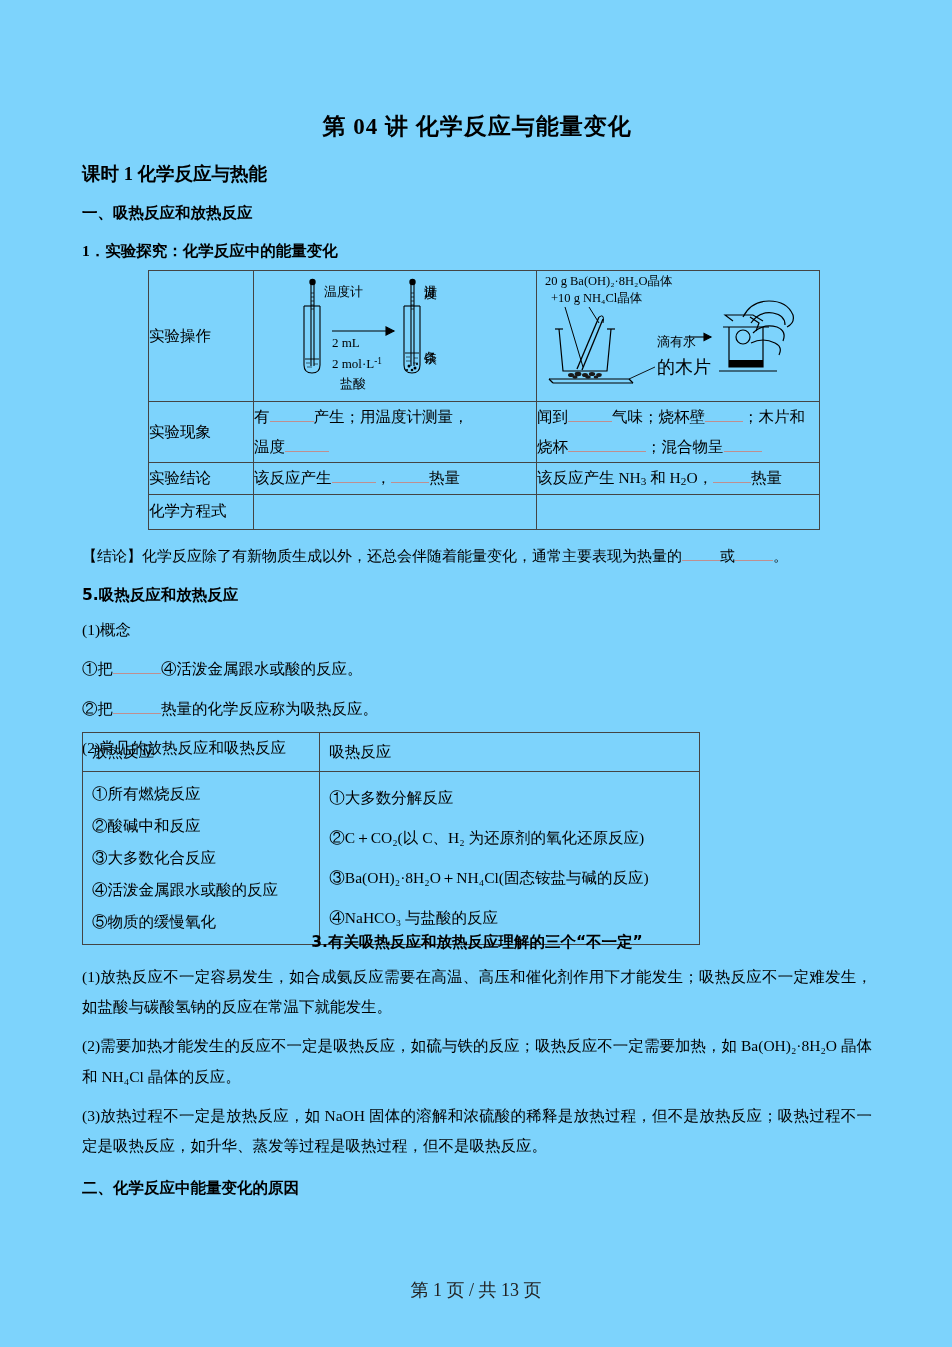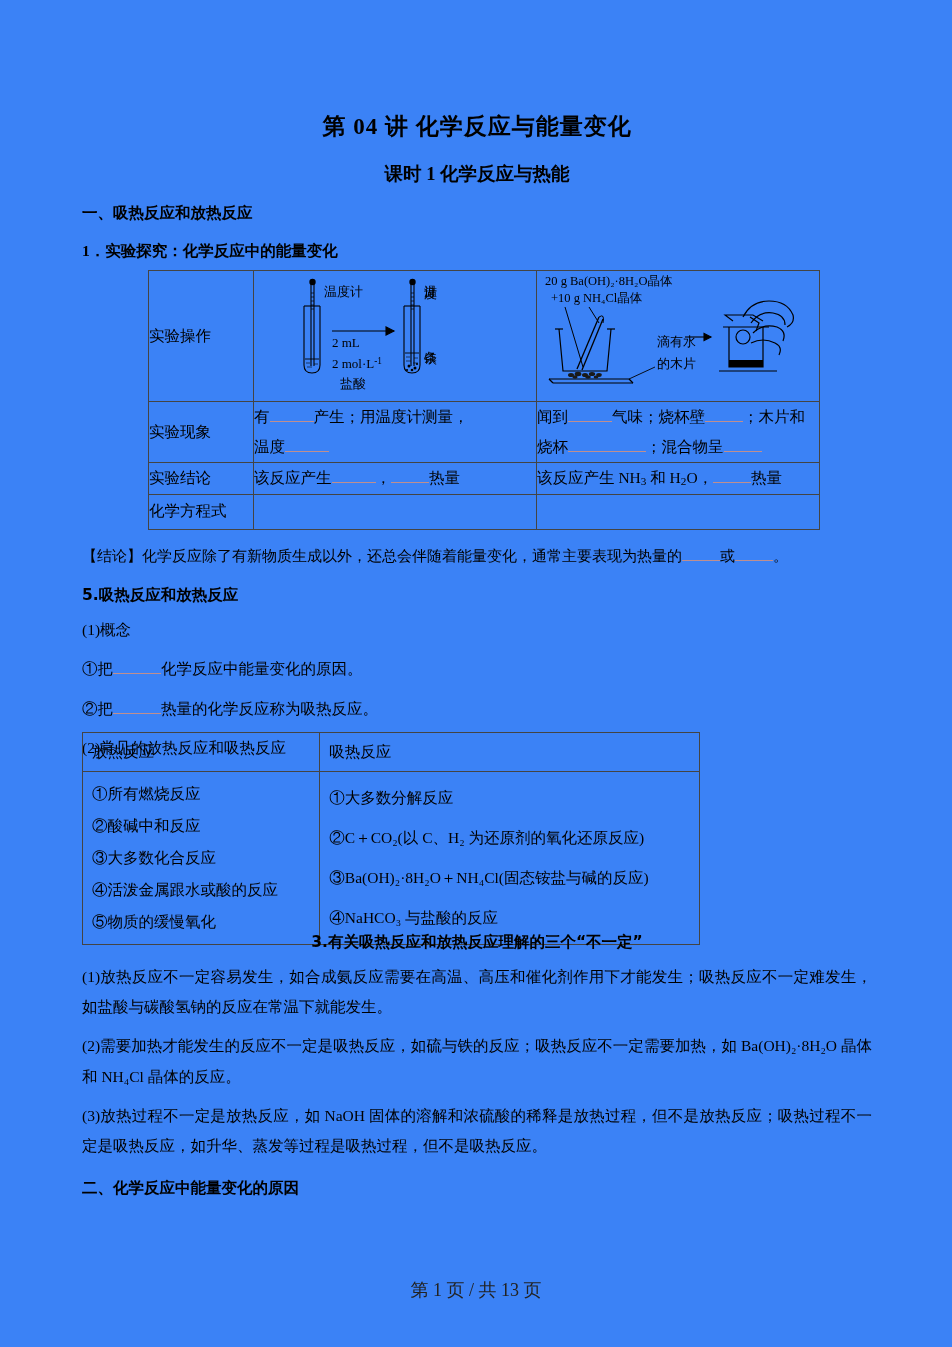--- a/index.html
+++ b/index.html
@@ -4,21 +4,21 @@
 <style>
   html, body {
     margin: 0;
     padding: 0;
     background: #ffffff;
   }
   .page {
     position: relative;
     width: 952px;
     height: 1347px;
-    background: #3b82f6;
+    background: #7dd3fc;
     font-family: "Liberation Serif", "DejaVu Serif", serif;
     color: #000000;
     box-sizing: border-box;
     padding: 0;
     overflow: hidden;
   }
   .content {
     position: absolute;
     left: 82px;
     top: 0;
@@ -26,21 +26,20 @@
   }
   .title-main {
     text-align: center;
     font-size: 23px;
     font-weight: bold;
     letter-spacing: 1px;
     margin-top: 112px;
     line-height: 1.3;
   }
   .title-sub {
-    text-align: center;
     font-size: 18.5px;
     font-weight: bold;
     margin-top: 20px;
     line-height: 1.3;
   }
   .sec-head {
     font-size: 15.5px;
     font-weight: bold;
     font-family: "DejaVu Sans", "Liberation Sans", sans-serif;
     margin-top: 17px;
@@ -298,21 +297,21 @@
             <g stroke="#000" stroke-width="1.2" fill="none">
               <path d="M206 46 Q214 30 232 30 Q250 30 256 44 Q258 52 250 56"></path>
               <path d="M214 52 Q222 40 236 42 Q248 44 248 54"></path>
               <path d="M216 62 Q226 52 240 56 Q250 60 246 70"></path>
               <path d="M214 72 Q226 66 238 72 Q246 76 242 84"></path>
               <circle cx="206" cy="66" r="7"></circle>
               <path d="M213 46 L222 52 L219 60"></path>
             </g>
           </svg>
           <div style="position:absolute; left:120px; top:62px; font-size:13px;">滴有水</div>
-          <div style="position:absolute; left:120px; top:84px; font-size:13px;">的木片</div>
+          <div style="position:absolute; left:120px; top:84px; font-size:18px;">的木片</div>
         </div>
       </td>
     </tr>
 
     <tr>
       <td class="t1-label">实验现象</td>
       <td class="cell-pad">
         <span>有</span><span class="blank b-44"></span><span>产生；用温度计测量，</span><br>
         <span>温度</span><span class="blank b-44"></span>
       </td>
@@ -340,21 +339,21 @@
   </tbody>
     </table>
 
   <div class="content" style="position:absolute; top:538px; left:82px;">
     <div class="para-tight">
       <span>【结论】化学反应除了有新物质生成以外，还总会伴随着能量变化，通常主要表现为热量的</span><span class="blank b-38"></span><span>或</span><span class="blank b-38"></span><span>。</span>
     </div>
     <div class="num-head-tight">5.吸热反应和放热反应</div>
     <div class="para">(1)概念</div>
     <div class="para">
-      <span>①把</span><span class="blank b-48"></span><span>化学反应中能量变化的原因。</span>
+      <span>①把</span><span class="blank b-48"></span><span>④活泼金属跟水或酸的反应。</span>
     </div>
     <div class="para">
       <span>②把</span><span class="blank b-48"></span><span>热量的化学反应称为吸热反应。</span>
     </div>
     <div class="para">(2)常见的放热反应和吸热反应</div>
   </div>
 
   <table class="tbl2">
     <tbody>
         <tr class="t2-head">

